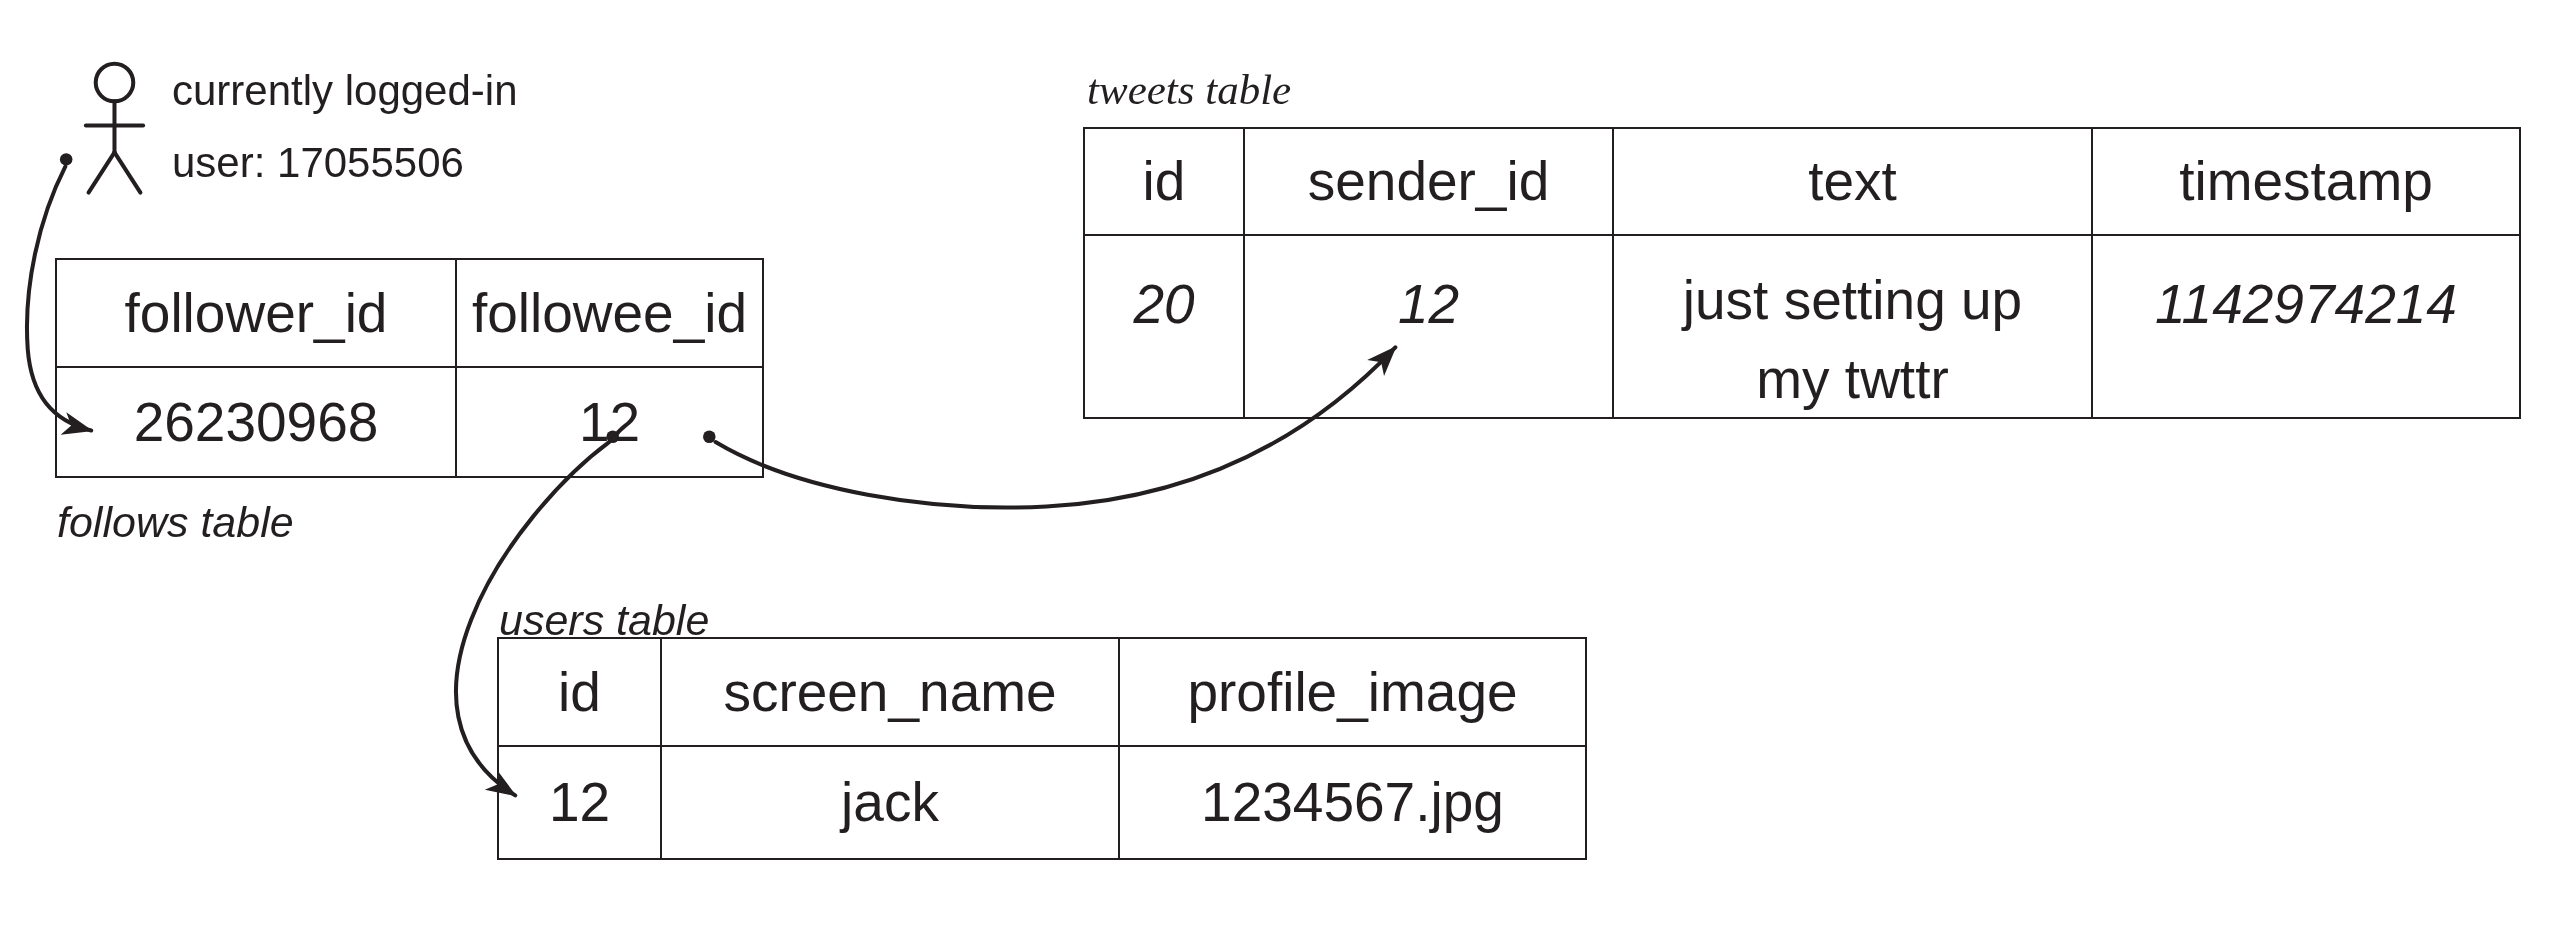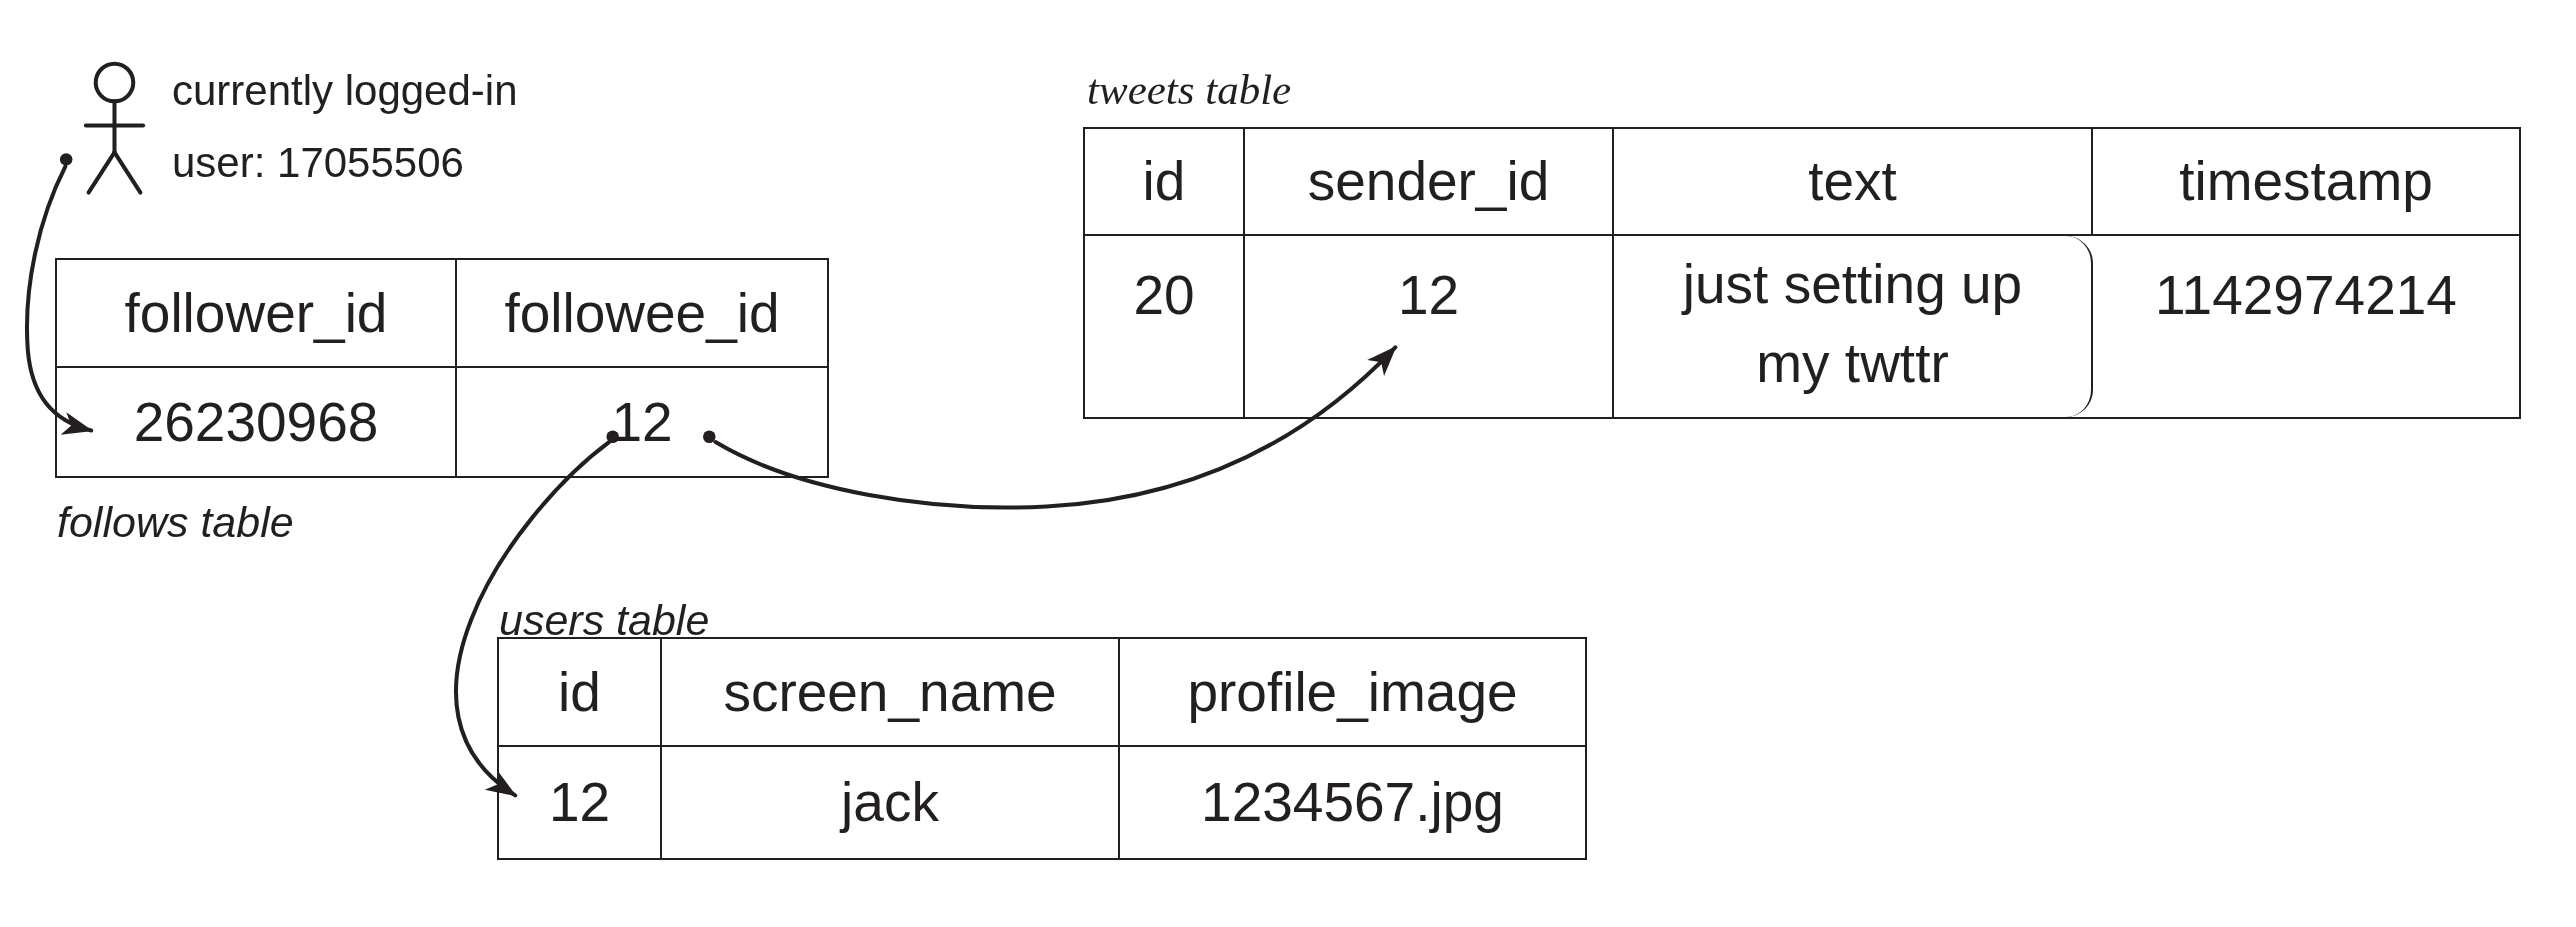--- a/index.html
+++ b/index.html
@@ -19,41 +19,41 @@
   .tbl{
     position:absolute;display:grid;box-sizing:border-box;
     border:2.7px solid #231f20;background:#ffffff;
   }
   .cell{
     display:flex;align-items:center;justify-content:center;
     box-sizing:border-box;font-size:55px;line-height:59px;text-align:center;
   }
   .br{border-right:2.7px solid #231f20;}
   .bb{border-bottom:2.7px solid #231f20;}
-  .top-align{align-items:flex-start;padding-top:30px;}
+  .top-align{align-items:flex-start;padding-top:39px;font-style:italic;}
   .multiline{
-    white-space:pre-line;line-height:79px;align-items:flex-start;padding-top:9px;border-radius:27px;
+    white-space:pre-line;line-height:79px;align-items:flex-start;padding-top:25px;
   }
   svg.overlay{position:absolute;left:0;top:0;pointer-events:none;}
   .ink-stroke{stroke:#231f20;fill:none;stroke-width:4.5;stroke-linecap:round;}
   .ink-fill{fill:#231f20;stroke:none;}
 </style>
 </head>
 <body>
 
 <div class="canvas">
 
   <div class="abs actor-caption">currently logged-in
 user: 17055506</div>
 
   <div class="abs tbl-label" style="left:57px;top:499px;">follows table</div>
   <div class="abs tbl-label" style="left:1087px;top:66px;font-family:Liberation Serif, serif;">tweets table</div>
   <div class="abs tbl-label" style="left:499px;top:578px;margin-top:19px;">users table</div>
 
-  <div class="tbl" style="left:55px;top:258px;width:774px;height:220px;
+  <div class="tbl" style="left:55px;top:258px;width:709px;height:220px;
               grid-template-columns:400px 1fr;grid-template-rows:108px 1fr;">
     <div class="cell br bb">follower_id</div>
     <div class="cell bb">followee_id</div>
     <div class="cell br">26230968</div>
     <div class="cell">12</div>
   </div>
 
   <div class="tbl" style="left:1083px;top:127px;width:1438px;height:292px;
               grid-template-columns:160px 369px 479px 1fr;grid-template-rows:107px 1fr;">
     <div class="cell br bb">id</div>

